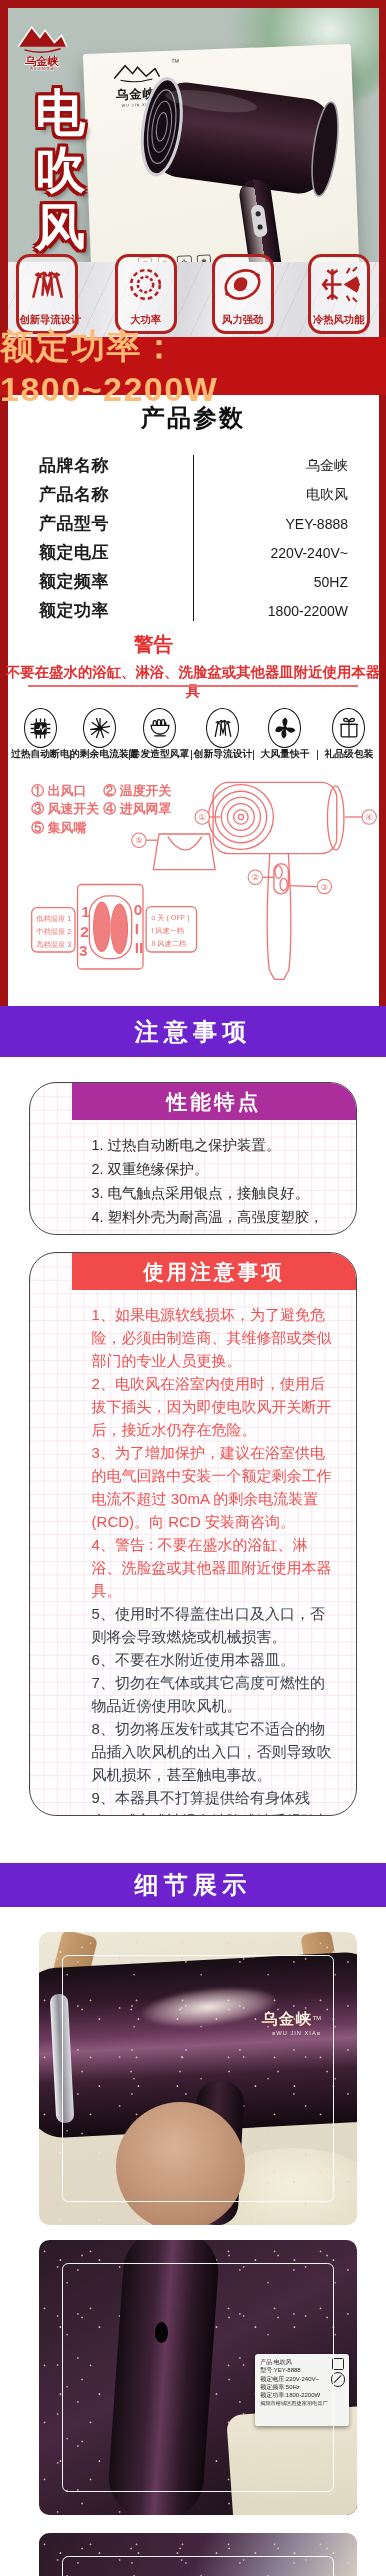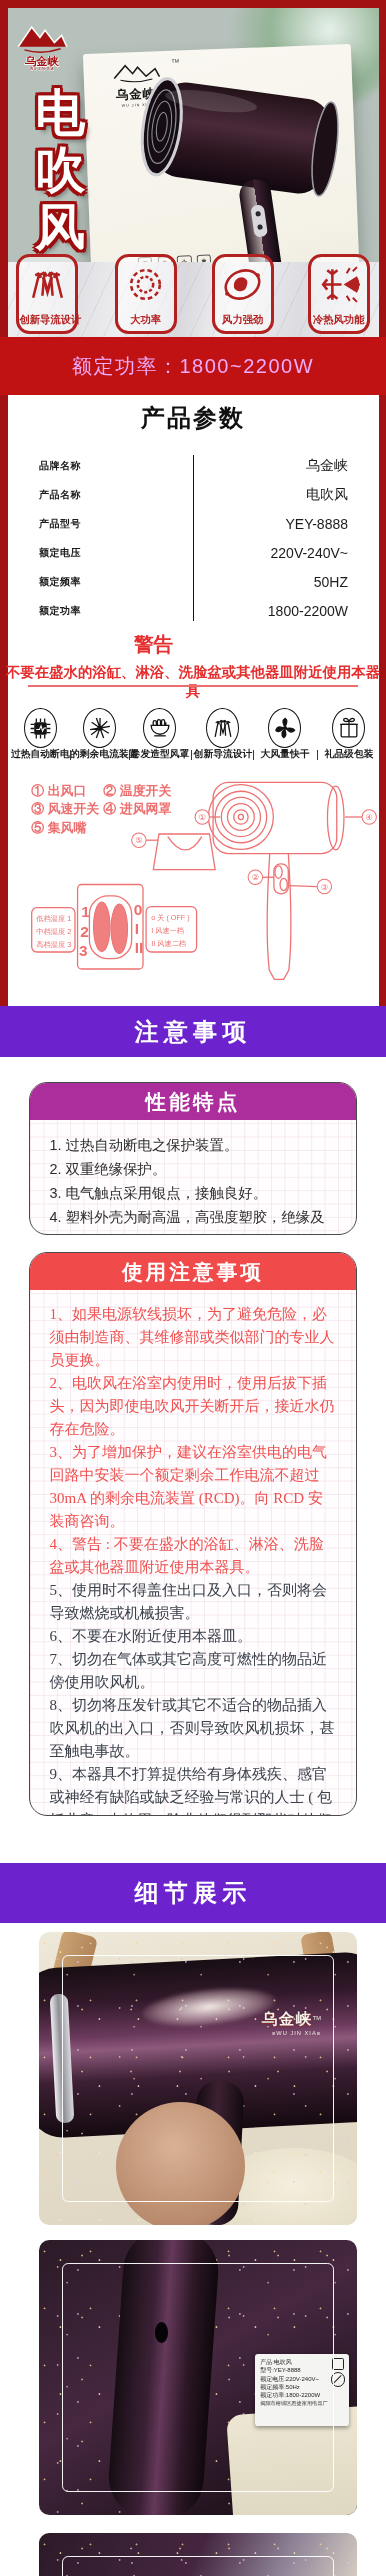--- a/index.html
+++ b/index.html
@@ -41,27 +41,27 @@
   .marble:after{content:"";position:absolute;inset:0;
     background:repeating-linear-gradient(115deg,rgba(140,140,150,.16) 0 1px,transparent 1px 19.6px);}
 
   .feat-box{top:246px;width:62px;height:80px;border:3.1px solid #b32020;border-radius:13.4px;
             background:rgba(255,255,255,.55);text-align:center;box-sizing:border-box;}
   .feat-box svg{margin-top:5.2px;}
   .feat-label{position:absolute;left:0;right:0;bottom:4.1px;font-size:10.3px;font-weight:bold;color:#b32020;white-space:nowrap;}
 
   
   .power-band{left:0;top:337px;width:386px;height:58px;background:#c01212;display:flex;align-items:center;justify-content:center;}
-  .power-band div{font-size:20px;font-weight:normal;color:#f0abfc;letter-spacing:1.5px;}
+  .power-band div{font-size:34px;font-weight:bold;color:#fdba74;letter-spacing:1.5px;}
 
   
   .params-title{left:0;top:402px;width:386px;text-align:center;font-size:24px;font-weight:bold;color:#101010;letter-spacing:2.1px;}
   .ptable{left:39px;top:451px;width:309px;}
   .prow{height:29px;display:flex;align-items:center;justify-content:space-between;}
-  .prow .pl{font-size:10px;font-weight:bold;color:#1c1c1c;letter-spacing:0.5px;}
+  .prow .pl{font-size:17px;font-weight:bold;color:#1c1c1c;letter-spacing:0.5px;}
   .prow .pv{font-size:14px;color:#1c1c1c;}
   .pdivider{left:193px;top:455px;width:1px;height:166px;background:#141414;}
 
   
   .warn-title{left:0;top:631px;width:307px;text-align:center;font-size:19.6px;font-weight:bold;color:#e62e2e;}
   .warn-text{left:0;top:663px;width:386px;text-align:center;font-size:14.4px;font-weight:bold;color:#e62e2e;}
   .warn-line{left:28px;top:685px;width:330px;height:1.5px;background:#ef6c6c;}
 
   
   .bw-circle{top:708px;width:33px;height:40px;border:1.5px solid #141414;border-radius:50%;box-sizing:border-box;
@@ -70,37 +70,37 @@
   .bw-sep{top:750px;width:1px;height:10.3px;background:#3a3a3a;}
 
   
   .diagram{left:7.7px;top:768px;width:371px;height:233px;}
   .diagram text{font-family:"Liberation Sans",sans-serif;fill:#ee6f6f;}
 
   
   .banner{left:0;width:386px;background:#6c22cd;display:flex;align-items:center;justify-content:center;}
   .banner div{font-size:24px;font-weight:bold;color:#fff;letter-spacing:5.2px;}
   .banner1{top:1006px;height:51px;}
-  .banner2{top:1863px;height:60px;}
-
-  
-  .card{left:29px;width:328px;border:1px solid #4a4a4a;border-radius:18px;overflow:hidden;box-sizing:border-box;
+  .banner2{top:1863px;height:44px;}
+
+  
+  .card{left:29px;width:328px;border:1px solid #4a4a4a;border-radius:27px;overflow:hidden;box-sizing:border-box;
         background-color:#fffdfe;
         background-image:linear-gradient(rgba(210,165,195,.22) 0.5px,transparent 0.5px),
                          linear-gradient(90deg,rgba(210,165,195,.22) 0.5px,transparent 0.5px);
-        background-size:13.4px 13.4px;}
+        background-size:13.4px 13.4px;padding-left:42px;}
   .card-header{height:37px;display:flex;align-items:center;justify-content:center;}
   .card-header div{font-size:20.6px;font-weight:bold;color:#fff;letter-spacing:3.1px;}
   .card1{top:1082px;height:153px;}
   .card1 .card-header{background:#ac2e9c;}
   .card2{top:1252px;height:564px;}
   .card2 .card-header{background:#f04a4a;height:37px;}
   .card-body{padding:13.4px 19.6px 0 19.6px;}
   .card1 .card-body p{margin:0;font-size:14.4px;line-height:24px;color:#2e2e2e;}
-  .card2 .card-body p{margin:0;font-size:15px;line-height:23px;color:#3a414b;font-family:Liberation Serif, serif;}
+  .card2 .card-body p{margin:0;font-size:15px;line-height:23px;color:#3a414b;}
   .card2 .card-body p.red{color:#f05050;}
 
   
   .photo{left:39px;width:318px;border-radius:10.3px;overflow:hidden;}
   .photo .inner-frame{position:absolute;left:23px;right:23px;top:23px;bottom:23px;
                       border:1.5px solid rgba(255,255,255,.95);border-radius:6.2px;z-index:9;}
   .photoA{top:1932px;height:293px;background:linear-gradient(170deg,#efe9da 0%,#e8e1cf 20%,#ded6c2 100%);}
   .photoB{top:2240px;height:275px;background:linear-gradient(150deg,#2b1a27 0%,#462840 45%,#241420 80%,#171019 100%);}
   .photoC{top:2533px;height:275px;background:linear-gradient(115deg,#2c1a28 0%,#452640 38%,#8d8296 58%,#ddd5c8 78%,#efe9d9 100%);}
 

